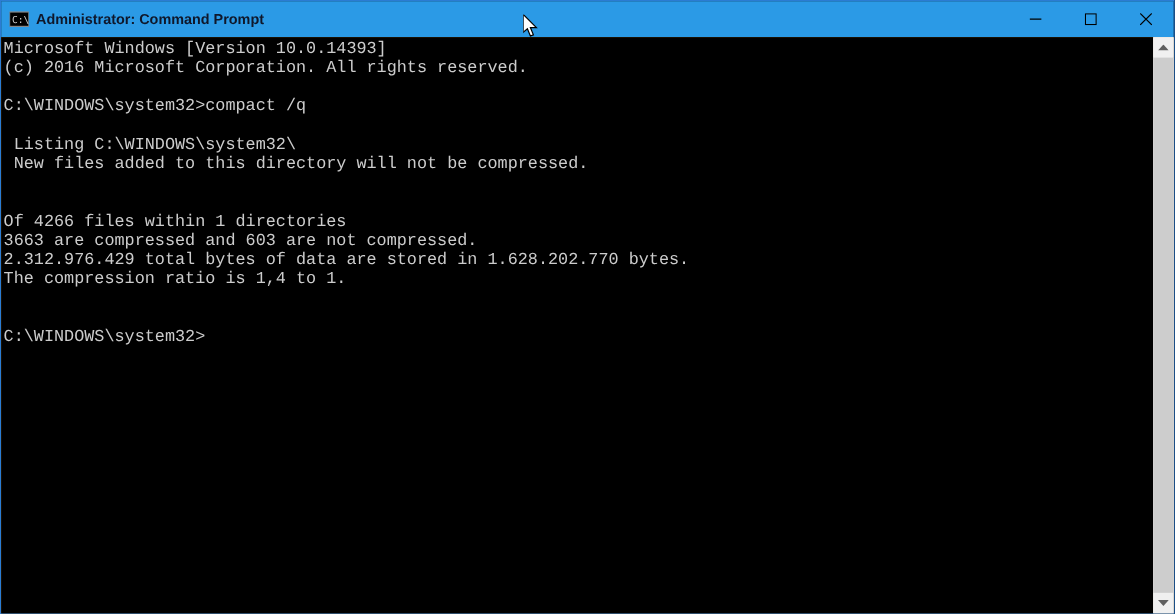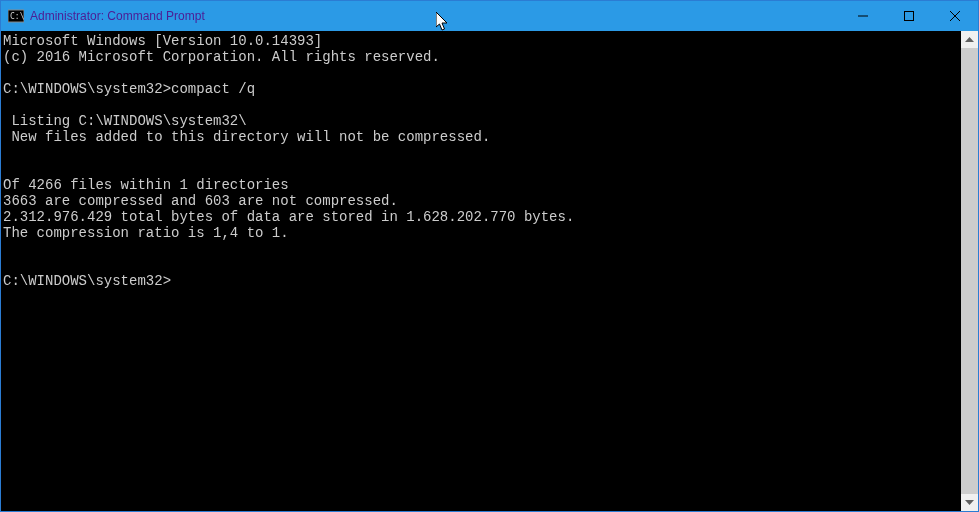--- a/index.html
+++ b/index.html
@@ -35,23 +35,23 @@
       width: 16px;
       height: 16px;
       margin-left: 7px;
       margin-right: 6px;
       display: inline-flex;
       align-items: center;
       justify-content: center;
     }
     .titlebar-title {
       flex: 0 0 auto;
-      color: #4c1d95;
+      color: #0f172a;
       font-size: 12px;
-      font-weight: 400;
+      font-weight: 700;
     }
     .titlebar-spacer {
       flex: 1;
     }
     .titlebar-controls {
       display: flex;
       height: 100%;
     }
     .titlebar-btn {
       width: 46px;

